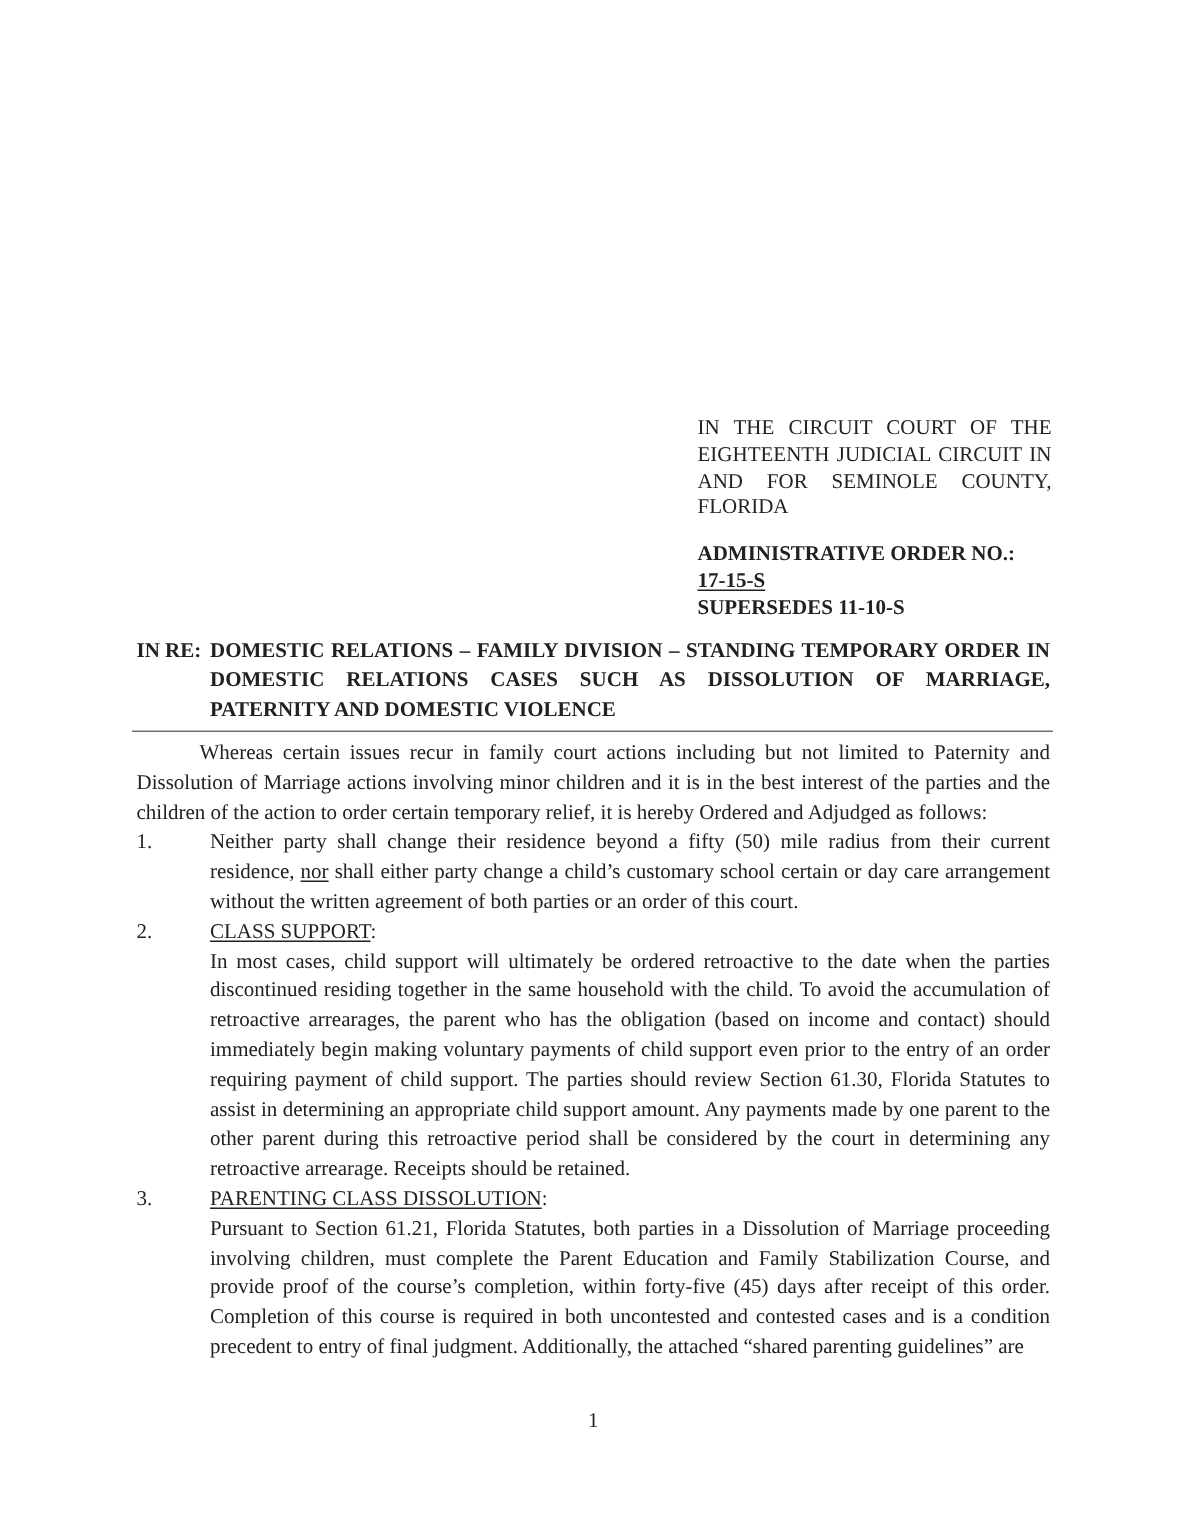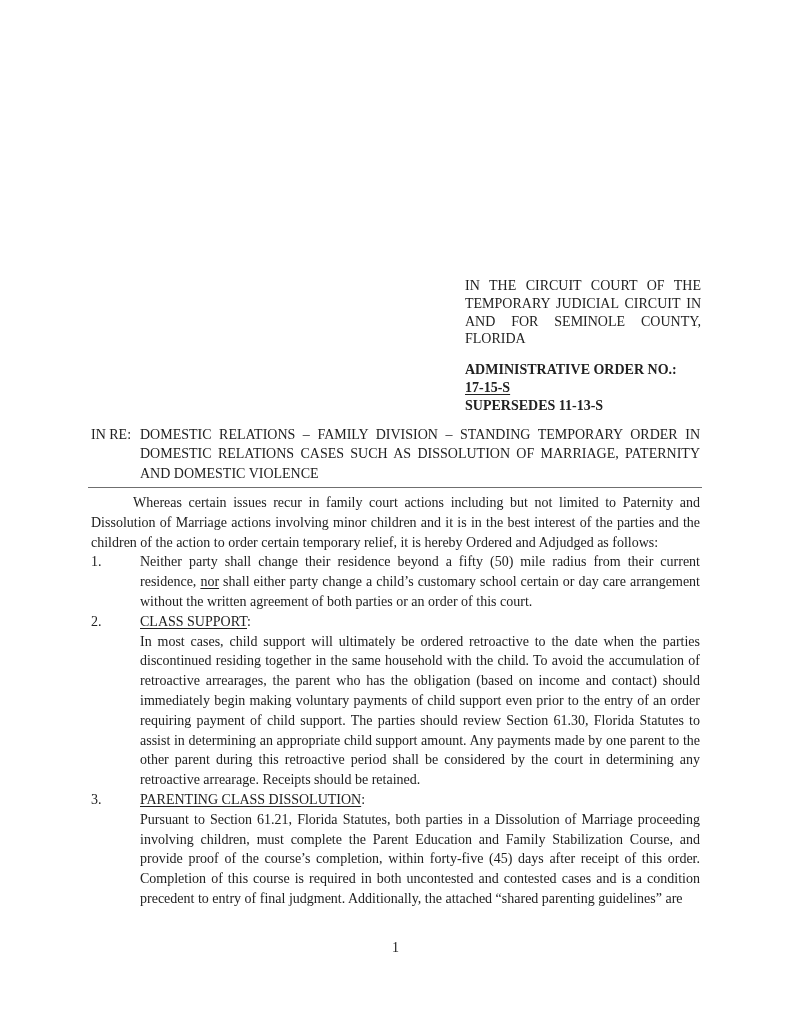--- a/index.html
+++ b/index.html
@@ -36,21 +36,21 @@
     line-height: 17.8px;
     font-family: Liberation Serif, serif;
   }
   .u { text-decoration: underline; text-underline-offset: 2px; }
   
   .inre {
     position: relative;
     margin-top: 10px;
     margin-left: 49px;
     width: 560px;
-    font-weight: normal;
+    font-weight: bold;
     text-align: justify;
     line-height: 19.8px;
   }
   .inre-label {
     position: absolute;
     left: -49px;
     top: 0;
   }
   .divider {
     margin-top: 3px;
@@ -89,25 +89,25 @@
     line-height: 19.8px;
   }
 </style>
 </head>
 <body>
 
 <div class="page">
   <div class="content">
 
     <div class="right-col">
-      <p class="court">IN THE CIRCUIT COURT OF THE TEMPORARY JUDICIAL CIRCUIT IN AND FOR SEMINOLE COUNTY, FLORIDA</p>
+      <p class="court">IN THE CIRCUIT COURT OF THE EIGHTEENTH JUDICIAL CIRCUIT IN AND FOR SEMINOLE COUNTY, FLORIDA</p>
       <div class="admin">
         <div>ADMINISTRATIVE ORDER NO.:</div>
         <div class="u">17-15-S</div>
-        <div>SUPERSEDES 11-13-S</div>
+        <div>SUPERSEDES 11-10-S</div>
       </div>
     </div>
 
     <div class="inre">
       <span class="inre-label">IN RE:</span>
       <span>DOMESTIC RELATIONS – FAMILY DIVISION – STANDING TEMPORARY ORDER IN DOMESTIC RELATIONS CASES SUCH AS DISSOLUTION OF MARRIAGE, PATERNITY AND DOMESTIC VIOLENCE</span>
     </div>
 
     <div class="divider"></div>
 

